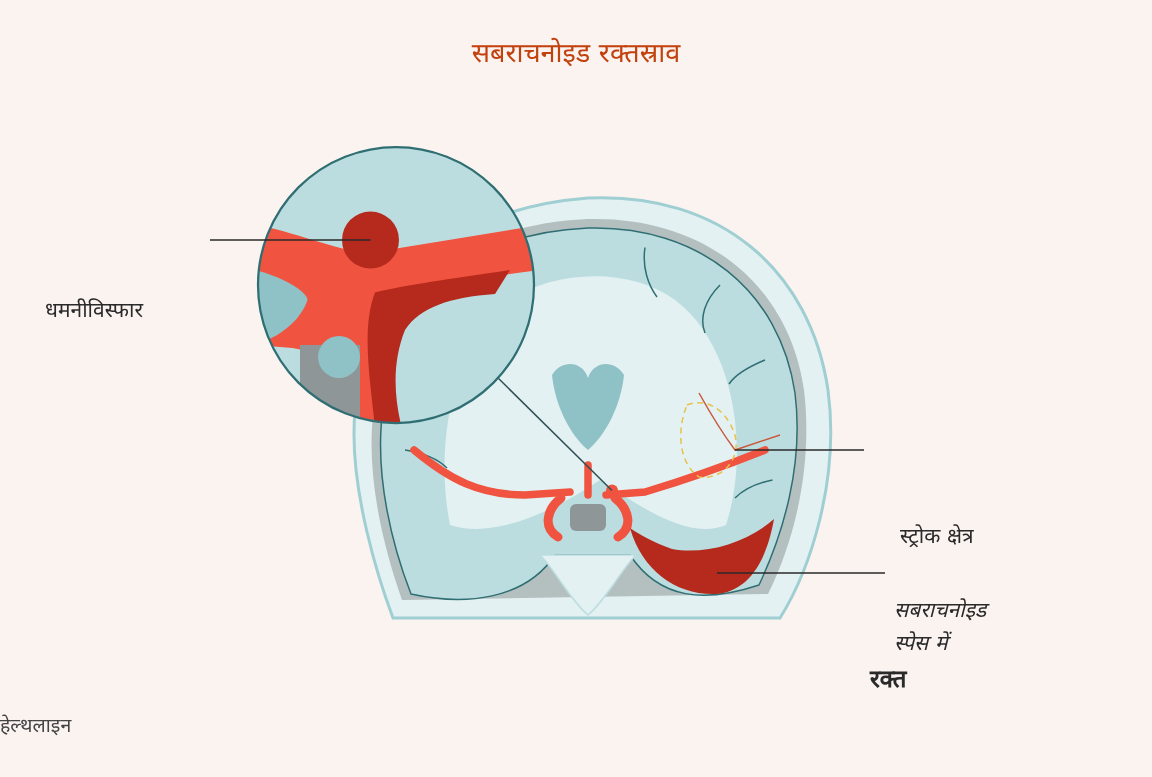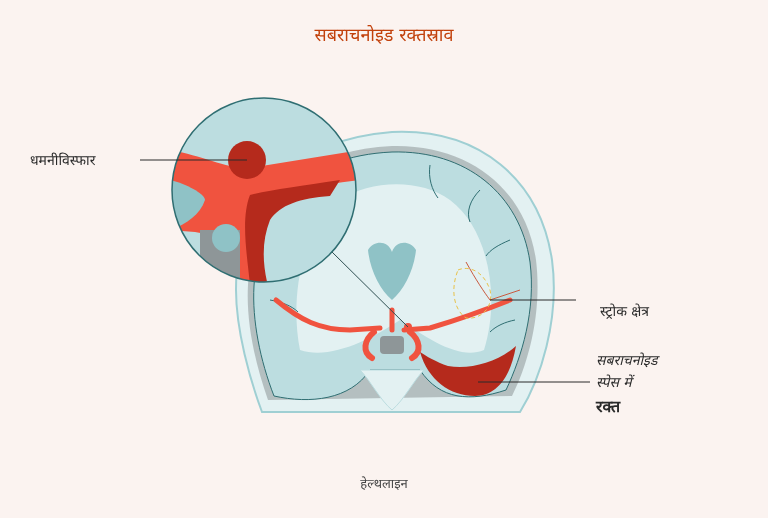--- a/index.html
+++ b/index.html
@@ -7,25 +7,25 @@
     width: 768px; height: 518px; overflow: hidden;
     background: #fbf3f0;
     font-family: "DejaVu Sans", "Liberation Sans", sans-serif;
     position: relative;
     color: #2b2b2b;
   }
   .title {
     position: absolute; left: 0; right: 0; top: 22px;
     text-align: center; font-size: 18px; color: #c2410c;
   }
-  .label { position: absolute; font-size: 14px; color: #2a2a2a; white-space: nowrap; }
+  .label { position: absolute; font-size: 14px; color: #2a2a2a; white-space: nowrap; margin-top: 46px; }
   .label.bold { font-weight: bold; font-size: 16px; }
   .credit {
     position: absolute; left: 0; right: 0; top: 474px;
-    text-align: center; font-size: 13px; color: #444;
+    font-size: 13px; color: #444;
   }
   svg.diagram { position: absolute; left: 0; top: 0; }
 </style>
 </head>
 <body>
 
 <div class="title">सबराचनोइड रक्तस्राव</div>
 
 <svg class="diagram" width="768" height="518" viewBox="0 0 768 518">
 
@@ -86,15 +86,15 @@
 
   <line x1="140" y1="160" x2="247" y2="160" stroke="#2a2a2a" stroke-width="1"></line>
   <line x1="490" y1="300" x2="576" y2="300" stroke="#2a2a2a" stroke-width="1"></line>
   <line x1="478" y1="382" x2="590" y2="382" stroke="#2a2a2a" stroke-width="1"></line>
 </svg>
 
 <div class="label" style="left:30px; top:150px;">धमनीविस्फार</div>
 <div class="label" style="left:600px; top:301px;">स्ट्रोक क्षेत्र</div>
 <div class="label" style="left:596px; top:350px;font-style:italic;">सबराचनोइड</div>
 <div class="label" style="left:596px; top:372px;font-style:italic;">स्पेस में</div>
-<div class="label bold" style="left:596px; top:395px;">रक्त</div>
+<div class="label bold" style="left:580px; top:395px;">रक्त</div>
 
 <div class="credit">हेल्थलाइन</div>
 
 </body></html>

